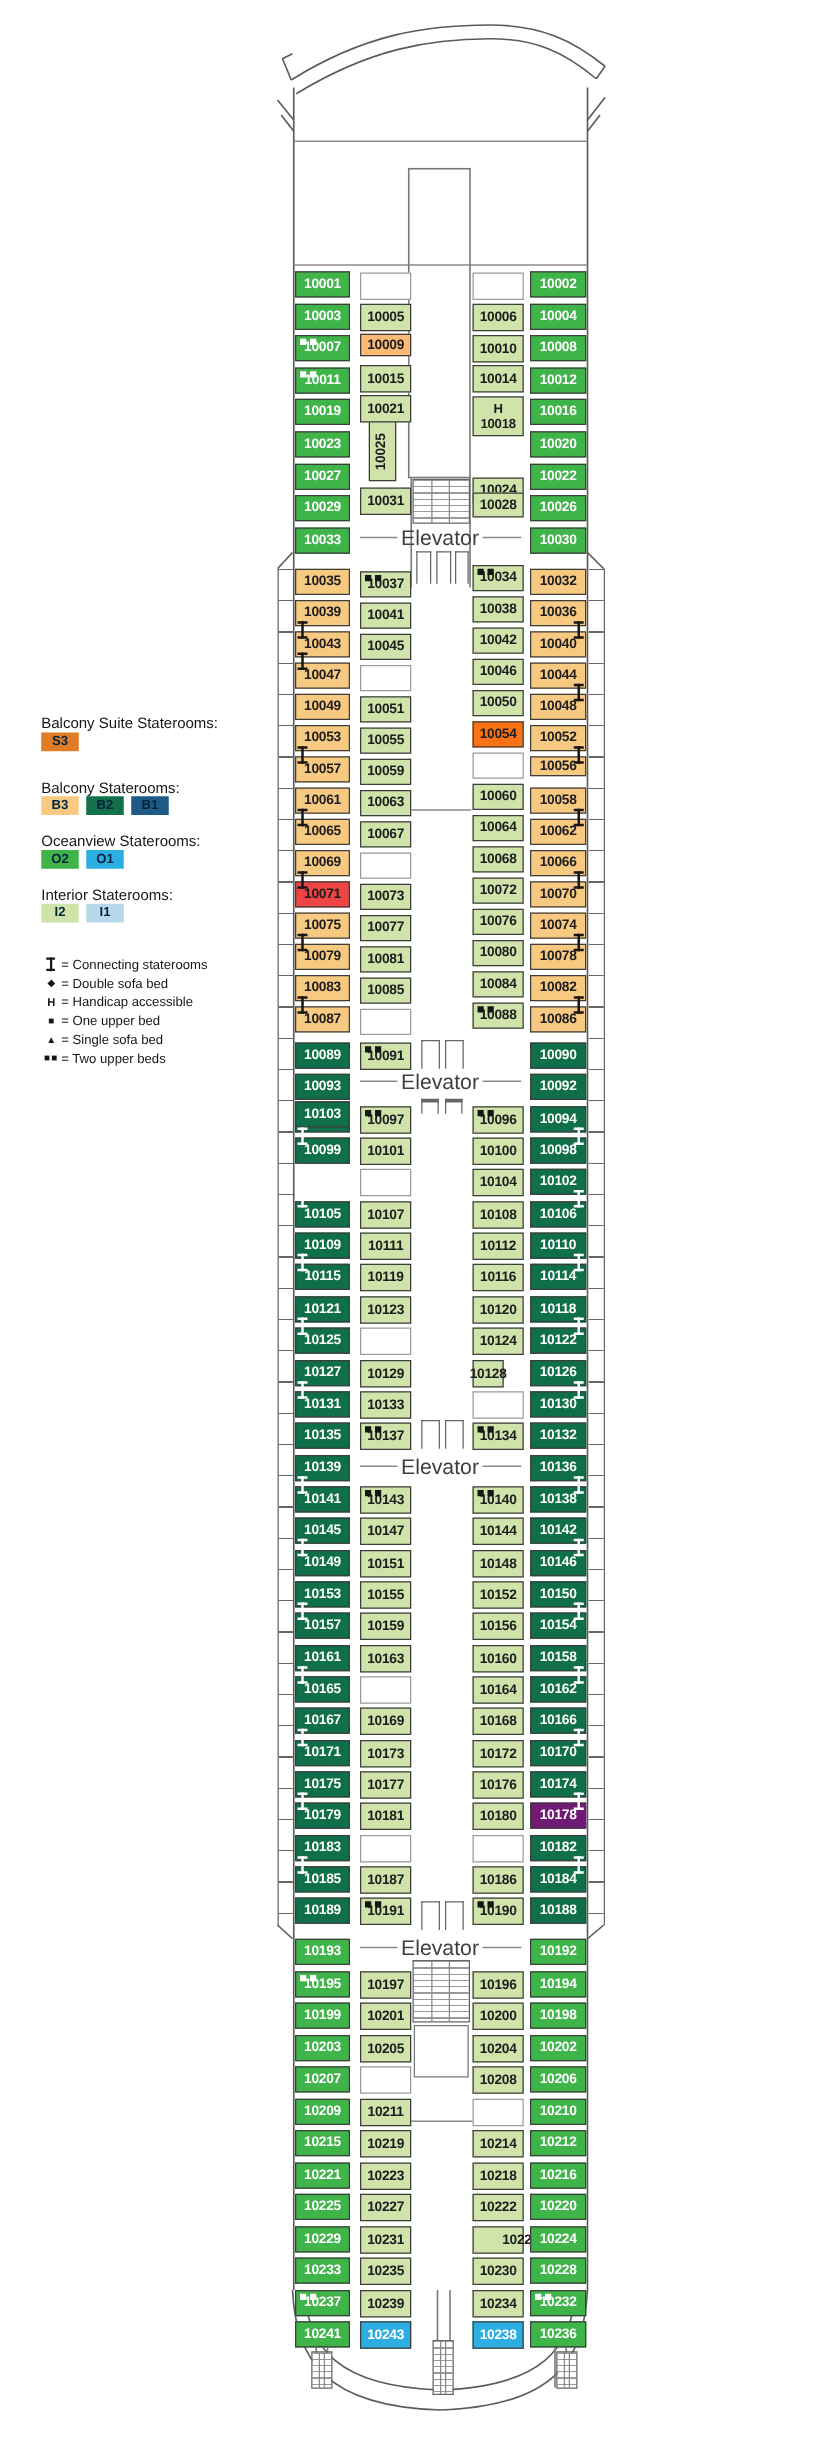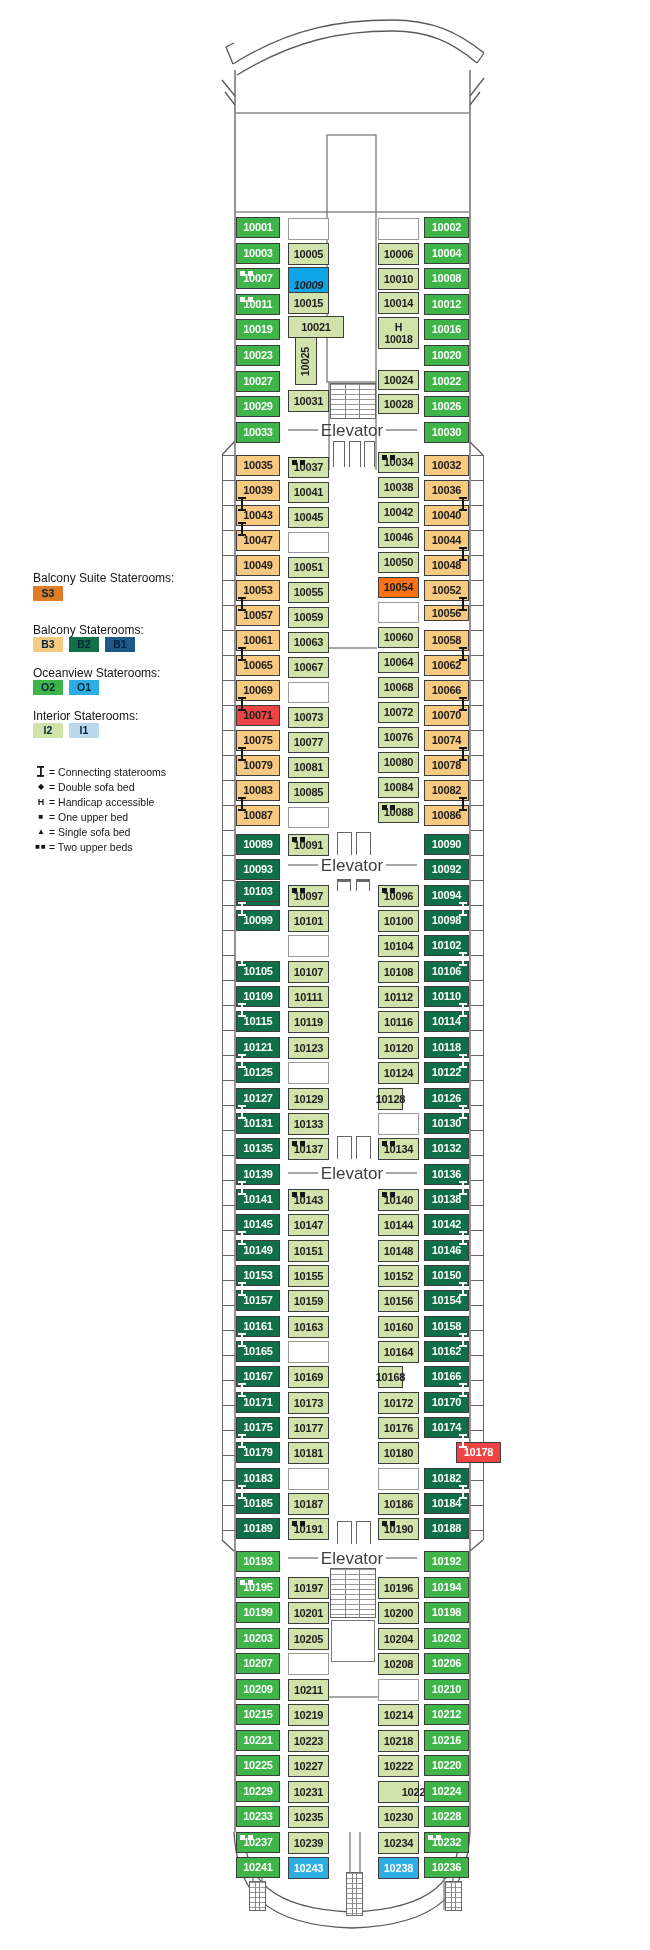--- a/index.html
+++ b/index.html
@@ -230,23 +230,23 @@
     <div class="cell" style="left: 236px; top: 1679px; width: 44px; height: 21px; background: rgb(62, 180, 73); color: rgb(255, 255, 255);">10209</div>
     <div class="cell" style="left: 236px; top: 1704px; width: 44px; height: 21px; background: rgb(62, 180, 73); color: rgb(255, 255, 255);">10215</div>
     <div class="cell" style="left: 236px; top: 1730px; width: 44px; height: 21px; background: rgb(62, 180, 73); color: rgb(255, 255, 255);">10221</div>
     <div class="cell" style="left: 236px; top: 1755px; width: 44px; height: 21px; background: rgb(62, 180, 73); color: rgb(255, 255, 255);">10225</div>
     <div class="cell" style="left: 236px; top: 1781px; width: 44px; height: 21px; background: rgb(62, 180, 73); color: rgb(255, 255, 255);">10229</div>
     <div class="cell" style="left: 236px; top: 1806px; width: 44px; height: 21px; background: rgb(62, 180, 73); color: rgb(255, 255, 255);">10233</div>
     <div class="cell" style="left: 236px; top: 1832px; width: 44px; height: 21px; background: rgb(62, 180, 73); color: rgb(255, 255, 255);">10237<span class="b2up" style="--bc: #ffffff;"></span></div>
     <div class="cell" style="left: 236px; top: 1857px; width: 44px; height: 21px; background: rgb(62, 180, 73); color: rgb(255, 255, 255);">10241</div>
     <div class="cell blank" style="left: 288px; top: 218px; width: 41px; height: 22px;"></div>
     <div class="cell" style="left: 288px; top: 243px; width: 41px; height: 22px; background: rgb(207, 227, 171); color: rgb(29, 29, 29);">10005</div>
-    <div class="cell" style="left: 288px; top: 267px; width: 41px; height: 37px; background: #0ea5e9; color: rgb(29, 29, 29); font-style: italic;">10009</div>
+    <div class="cell" style="left: 288px; top: 267px; width: 41px; height: 18px; background: #fdba74; color: rgb(29, 29, 29);">10009</div>
     <div class="cell" style="left: 288px; top: 292px; width: 41px; height: 22px; background: rgb(207, 227, 171); color: rgb(29, 29, 29);">10015</div>
-    <div class="cell" style="left: 288px; top: 316px; width: 56px; height: 22px; background: rgb(207, 227, 171); color: rgb(29, 29, 29);">10021</div>
+    <div class="cell" style="left: 288px; top: 316px; width: 41px; height: 22px; background: rgb(207, 227, 171); color: rgb(29, 29, 29);">10021</div>
     <div class="cell" style="left: 295px; top: 337px; width: 22px; height: 48px; background: rgb(207, 227, 171); color: rgb(29, 29, 29);">
       <span class="vtxt">10025</span>
     </div>
     <div class="cell" style="left: 288px; top: 390px; width: 41px; height: 22px; background: rgb(207, 227, 171); color: rgb(29, 29, 29);">10031</div>
     <div class="cell" style="left: 288px; top: 457px; width: 41px; height: 21px; background: rgb(207, 227, 171); color: rgb(29, 29, 29);">10037<span class="b2up" style="--bc: #161616;"></span></div>
     <div class="cell" style="left: 288px; top: 482px; width: 41px; height: 21px; background: rgb(207, 227, 171); color: rgb(29, 29, 29);">10041</div>
     <div class="cell" style="left: 288px; top: 507px; width: 41px; height: 21px; background: rgb(207, 227, 171); color: rgb(29, 29, 29);">10045</div>
     <div class="cell blank" style="left: 288px; top: 532px; width: 41px; height: 21px;"></div>
     <div class="cell" style="left: 288px; top: 557px; width: 41px; height: 21px; background: rgb(207, 227, 171); color: rgb(29, 29, 29);">10051</div>
     <div class="cell" style="left: 288px; top: 582px; width: 41px; height: 21px; background: rgb(207, 227, 171); color: rgb(29, 29, 29);">10055</div>
@@ -297,21 +297,21 @@
     <div class="cell" style="left: 288px; top: 1806px; width: 41px; height: 22px; background: rgb(207, 227, 171); color: rgb(29, 29, 29);">10235</div>
     <div class="cell" style="left: 288px; top: 1832px; width: 41px; height: 22px; background: rgb(207, 227, 171); color: rgb(29, 29, 29);">10239</div>
     <div class="cell" style="left: 288px; top: 1857px; width: 41px; height: 22px; background: rgb(44, 174, 227); color: rgb(255, 255, 255);">10243</div>
     <div class="cell blank" style="left: 378px; top: 218px; width: 41px; height: 22px;"></div>
     <div class="cell" style="left: 378px; top: 243px; width: 41px; height: 22px; background: rgb(207, 227, 171); color: rgb(29, 29, 29);">10006</div>
     <div class="cell" style="left: 378px; top: 268px; width: 41px; height: 22px; background: rgb(207, 227, 171); color: rgb(29, 29, 29);">10010</div>
     <div class="cell" style="left: 378px; top: 292px; width: 41px; height: 22px; background: rgb(207, 227, 171); color: rgb(29, 29, 29);">10014</div>
     <div class="cell" style="left: 378px; top: 317px; width: 41px; height: 32px; background: rgb(207, 227, 171); color: rgb(29, 29, 29);">
       <div class="two-line">H<div>10018</div></div>
     </div>
-    <div class="cell" style="left: 378px; top: 370px; width: 41px; height: 20px; background: rgb(207, 227, 171); color: rgb(29, 29, 29);">10024</div>
+    <div class="cell" style="left: 378px; top: 382px; width: 41px; height: 20px; background: rgb(207, 227, 171); color: rgb(29, 29, 29);">10024</div>
     <div class="cell" style="left: 378px; top: 394px; width: 41px; height: 20px; background: rgb(207, 227, 171); color: rgb(29, 29, 29);">10028</div>
     <div class="cell" style="left: 378px; top: 452px; width: 41px; height: 21px; background: rgb(207, 227, 171); color: rgb(29, 29, 29);">10034<span class="b2up" style="--bc: #161616;"></span></div>
     <div class="cell" style="left: 378px; top: 477px; width: 41px; height: 21px; background: rgb(207, 227, 171); color: rgb(29, 29, 29);">10038</div>
     <div class="cell" style="left: 378px; top: 502px; width: 41px; height: 21px; background: rgb(207, 227, 171); color: rgb(29, 29, 29);">10042</div>
     <div class="cell" style="left: 378px; top: 527px; width: 41px; height: 21px; background: rgb(207, 227, 171); color: rgb(29, 29, 29);">10046</div>
     <div class="cell" style="left: 378px; top: 552px; width: 41px; height: 21px; background: rgb(207, 227, 171); color: rgb(29, 29, 29);">10050</div>
     <div class="cell" style="left: 378px; top: 577px; width: 41px; height: 21px; background: #f97316; color: rgb(29, 29, 29);">10054</div>
     <div class="cell blank" style="left: 378px; top: 602px; width: 41px; height: 21px;"></div>
     <div class="cell" style="left: 378px; top: 627px; width: 41px; height: 21px; background: rgb(207, 227, 171); color: rgb(29, 29, 29);">10060</div>
     <div class="cell" style="left: 378px; top: 652px; width: 41px; height: 21px; background: rgb(207, 227, 171); color: rgb(29, 29, 29);">10064</div>
@@ -332,21 +332,21 @@
     <div class="cell" style="left: 378px; top: 1088px; width: 25px; height: 22px; background: rgb(207, 227, 171); color: rgb(29, 29, 29);">10128</div>
     <div class="cell blank" style="left: 378px; top: 1113px; width: 41px; height: 22px;"></div>
     <div class="cell" style="left: 378px; top: 1138px; width: 41px; height: 22px; background: rgb(207, 227, 171); color: rgb(29, 29, 29);">10134<span class="b2up" style="--bc: #161616;"></span></div>
     <div class="cell" style="left: 378px; top: 1189px; width: 41px; height: 22px; background: rgb(207, 227, 171); color: rgb(29, 29, 29);">10140<span class="b2up" style="--bc: #161616;"></span></div>
     <div class="cell" style="left: 378px; top: 1214px; width: 41px; height: 22px; background: rgb(207, 227, 171); color: rgb(29, 29, 29);">10144</div>
     <div class="cell" style="left: 378px; top: 1240px; width: 41px; height: 22px; background: rgb(207, 227, 171); color: rgb(29, 29, 29);">10148</div>
     <div class="cell" style="left: 378px; top: 1265px; width: 41px; height: 22px; background: rgb(207, 227, 171); color: rgb(29, 29, 29);">10152</div>
     <div class="cell" style="left: 378px; top: 1290px; width: 41px; height: 22px; background: rgb(207, 227, 171); color: rgb(29, 29, 29);">10156</div>
     <div class="cell" style="left: 378px; top: 1316px; width: 41px; height: 22px; background: rgb(207, 227, 171); color: rgb(29, 29, 29);">10160</div>
     <div class="cell" style="left: 378px; top: 1341px; width: 41px; height: 22px; background: rgb(207, 227, 171); color: rgb(29, 29, 29);">10164</div>
-    <div class="cell" style="left: 378px; top: 1366px; width: 25px; height: 22px; background: rgb(207, 227, 171); color: rgb(29, 29, 29);">10168</div>
+    <div class="cell" style="left: 378px; top: 1366px; width: 41px; height: 22px; background: rgb(207, 227, 171); color: rgb(29, 29, 29);">10168</div>
     <div class="cell" style="left: 378px; top: 1392px; width: 41px; height: 22px; background: rgb(207, 227, 171); color: rgb(29, 29, 29);">10172</div>
     <div class="cell" style="left: 378px; top: 1417px; width: 41px; height: 22px; background: rgb(207, 227, 171); color: rgb(29, 29, 29);">10176</div>
     <div class="cell" style="left: 378px; top: 1442px; width: 41px; height: 22px; background: rgb(207, 227, 171); color: rgb(29, 29, 29);">10180</div>
     <div class="cell blank" style="left: 378px; top: 1468px; width: 41px; height: 22px;"></div>
     <div class="cell" style="left: 378px; top: 1493px; width: 41px; height: 22px; background: rgb(207, 227, 171); color: rgb(29, 29, 29);">10186</div>
     <div class="cell" style="left: 378px; top: 1518px; width: 41px; height: 22px; background: rgb(207, 227, 171); color: rgb(29, 29, 29);">10190<span class="b2up" style="--bc: #161616;"></span></div>
     <div class="cell" style="left: 378px; top: 1577px; width: 41px; height: 22px; background: rgb(207, 227, 171); color: rgb(29, 29, 29);">10196</div>
     <div class="cell" style="left: 378px; top: 1602px; width: 41px; height: 22px; background: rgb(207, 227, 171); color: rgb(29, 29, 29);">10200</div>
     <div class="cell" style="left: 378px; top: 1628px; width: 41px; height: 22px; background: rgb(207, 227, 171); color: rgb(29, 29, 29);">10204</div>
     <div class="cell" style="left: 378px; top: 1653px; width: 41px; height: 22px; background: rgb(207, 227, 171); color: rgb(29, 29, 29);">10208</div>
@@ -417,21 +417,21 @@
     <div class="cell" style="left: 424px; top: 1265px; width: 45px; height: 21px; background: rgb(14, 111, 73); color: rgb(255, 255, 255);">10150</div>
     <div class="cell" style="left: 424px; top: 1290px; width: 45px; height: 21px; background: rgb(14, 111, 73); color: rgb(255, 255, 255);">10154</div>
     <span class="conn w" style="left: 459px; top: 1333px;"></span>
     <div class="cell" style="left: 424px; top: 1316px; width: 45px; height: 21px; background: rgb(14, 111, 73); color: rgb(255, 255, 255);">10158</div>
     <div class="cell" style="left: 424px; top: 1341px; width: 45px; height: 21px; background: rgb(14, 111, 73); color: rgb(255, 255, 255);">10162</div>
     <span class="conn w" style="left: 459px; top: 1383px;"></span>
     <div class="cell" style="left: 424px; top: 1366px; width: 45px; height: 21px; background: rgb(14, 111, 73); color: rgb(255, 255, 255);">10166</div>
     <div class="cell" style="left: 424px; top: 1392px; width: 45px; height: 21px; background: rgb(14, 111, 73); color: rgb(255, 255, 255);">10170</div>
     <span class="conn w" style="left: 459px; top: 1434px;"></span>
     <div class="cell" style="left: 424px; top: 1417px; width: 45px; height: 21px; background: rgb(14, 111, 73); color: rgb(255, 255, 255);">10174</div>
-    <div class="cell" style="left: 424px; top: 1442px; width: 45px; height: 21px; background: #ef4444; color: rgb(255, 255, 255); margin-left: 32px;">10178</div>
+    <div class="cell" style="left: 424px; top: 1442px; width: 45px; height: 21px; background: #701a75; color: rgb(255, 255, 255);">10178</div>
     <span class="conn w" style="left: 459px; top: 1485px;"></span>
     <div class="cell" style="left: 424px; top: 1468px; width: 45px; height: 21px; background: rgb(14, 111, 73); color: rgb(255, 255, 255);">10182</div>
     <div class="cell" style="left: 424px; top: 1493px; width: 45px; height: 21px; background: rgb(14, 111, 73); color: rgb(255, 255, 255);">10184</div>
     <div class="cell" style="left: 424px; top: 1518px; width: 45px; height: 21px; background: rgb(14, 111, 73); color: rgb(255, 255, 255);">10188</div>
     <div class="cell" style="left: 424px; top: 1551px; width: 45px; height: 21px; background: rgb(62, 180, 73); color: rgb(255, 255, 255);">10192</div>
     <div class="cell" style="left: 424px; top: 1577px; width: 45px; height: 21px; background: rgb(62, 180, 73); color: rgb(255, 255, 255);">10194</div>
     <div class="cell" style="left: 424px; top: 1602px; width: 45px; height: 21px; background: rgb(62, 180, 73); color: rgb(255, 255, 255);">10198</div>
     <div class="cell" style="left: 424px; top: 1628px; width: 45px; height: 21px; background: rgb(62, 180, 73); color: rgb(255, 255, 255);">10202</div>
     <div class="cell" style="left: 424px; top: 1653px; width: 45px; height: 21px; background: rgb(62, 180, 73); color: rgb(255, 255, 255);">10206</div>
     <div class="cell" style="left: 424px; top: 1679px; width: 45px; height: 21px; background: rgb(62, 180, 73); color: rgb(255, 255, 255);">10210</div>

